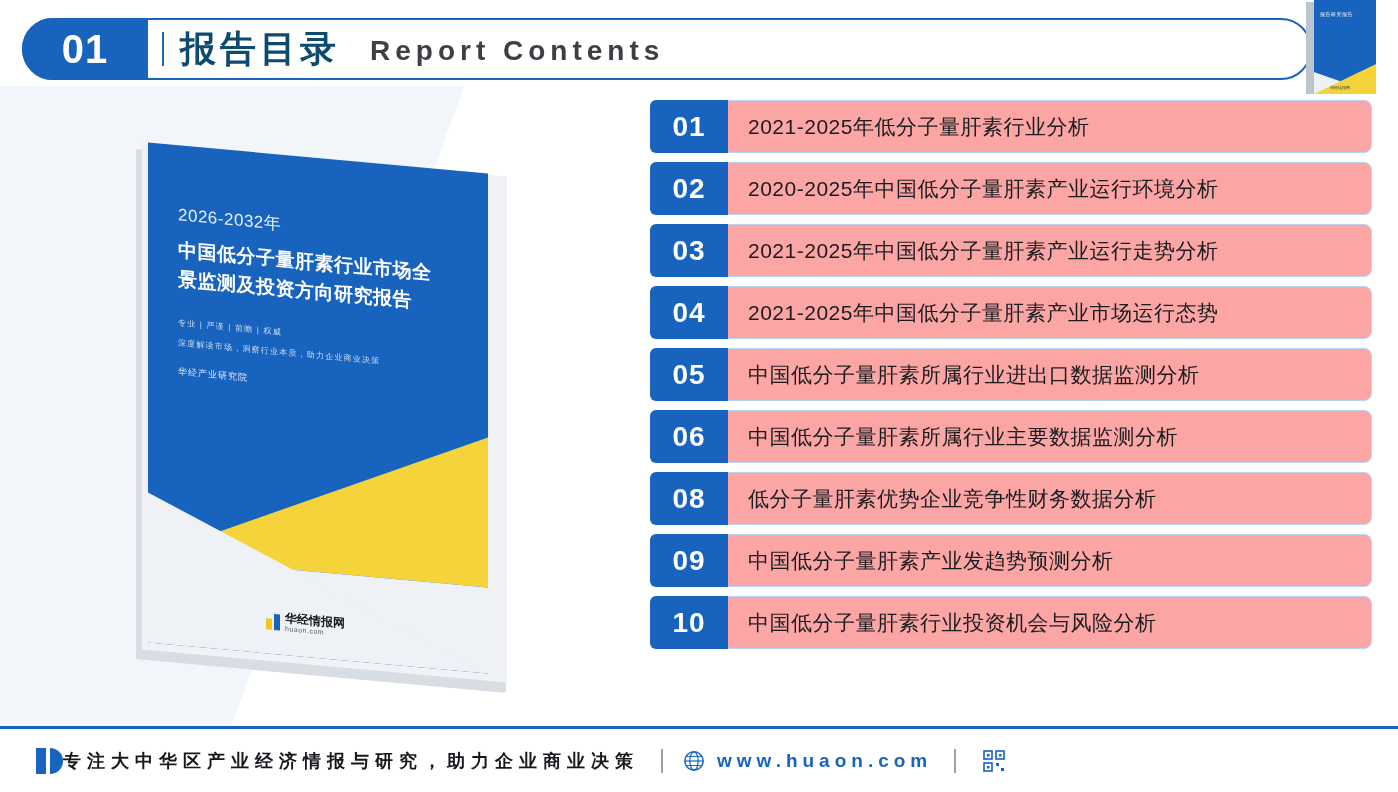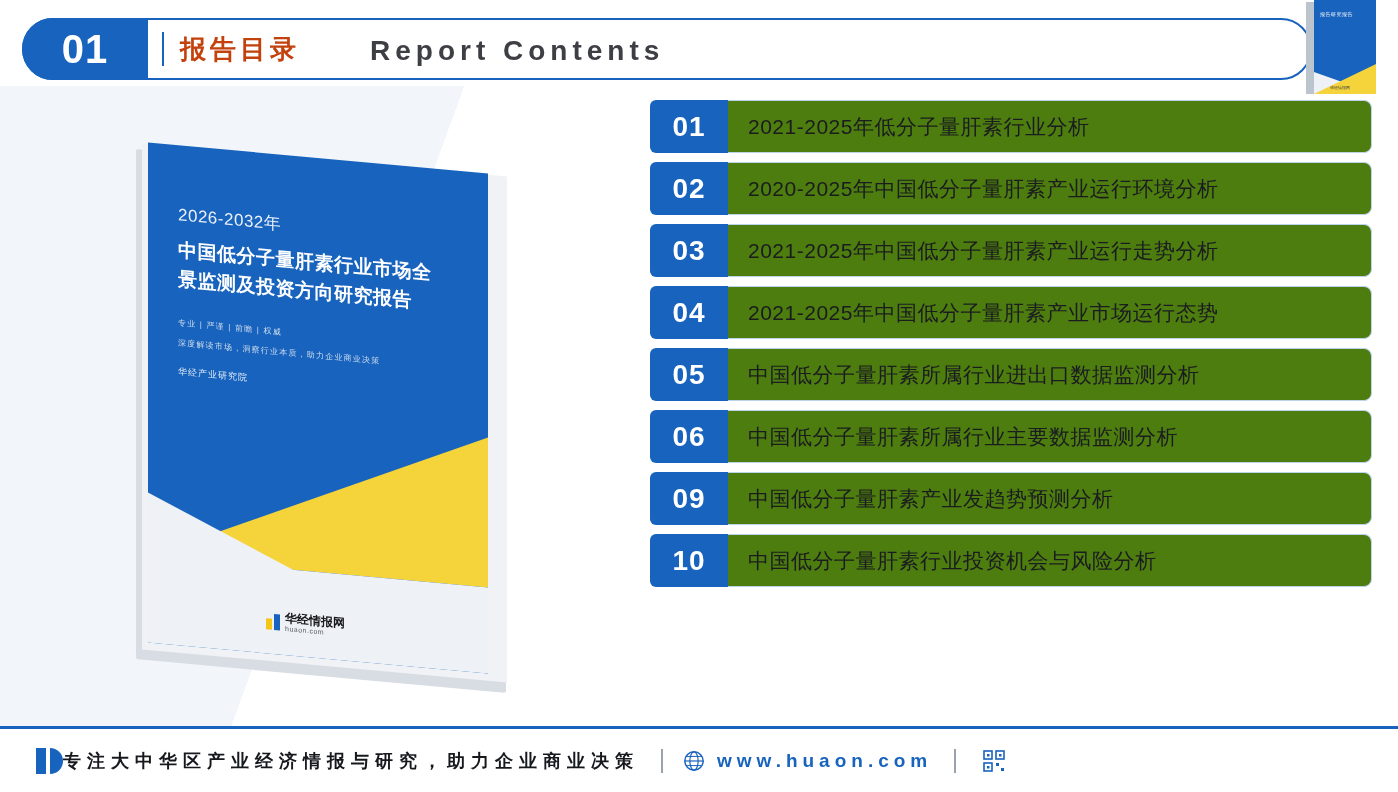--- a/index.html
+++ b/index.html
@@ -76,23 +76,23 @@
     left: 140px;
     top: 14px;
     width: 2px;
     height: 34px;
     background: #1763bd;
   }
   .header-cn {
     position: absolute;
     left: 158px;
     top: 12px;
-    font-size: 26px;
-    font-weight: bold;
-    color: #c2410c;
+    font-size: 36px;
+    font-weight: bold;
+    color: #0c4a6e;
     letter-spacing: 4px;
     line-height: 38px;
   }
   .header-en {
     position: absolute;
     left: 348px;
     top: 18px;
     font-size: 28px;
     font-weight: bold;
     color: #3d3f44;
@@ -328,21 +328,21 @@
     border: 1.5px solid #bcd3ee;
     border-left: none;
     border-radius: 0 8px 8px 0;
     box-sizing: border-box;
     display: flex;
     align-items: center;
     padding-left: 20px;
     font-size: 21px;
     color: #1a1c20;
     letter-spacing: 0.5px;
-    background: #4d7c0f;
+    background: #fca5a5;
   }
 
   
   .footer-line {
     position: absolute;
     left: 0;
     bottom: 63px;
     width: 1398px;
     height: 3px;
     background: #1763bd;
@@ -482,20 +482,24 @@
     <div class="toc-num">05</div>
     <div class="toc-text">中国低分子量肝素所属行业进出口数据监测分析</div>
   </div>
 
   <div class="toc-row">
     <div class="toc-num">06</div>
     <div class="toc-text">中国低分子量肝素所属行业主要数据监测分析</div>
   </div>
 
 
+  <div class="toc-row">
+    <div class="toc-num">08</div>
+    <div class="toc-text">低分子量肝素优势企业竞争性财务数据分析</div>
+  </div>
 
   <div class="toc-row">
     <div class="toc-num">09</div>
     <div class="toc-text">中国低分子量肝素产业发趋势预测分析</div>
   </div>
 
   <div class="toc-row">
     <div class="toc-num">10</div>
     <div class="toc-text">中国低分子量肝素行业投资机会与风险分析</div>
   </div>

